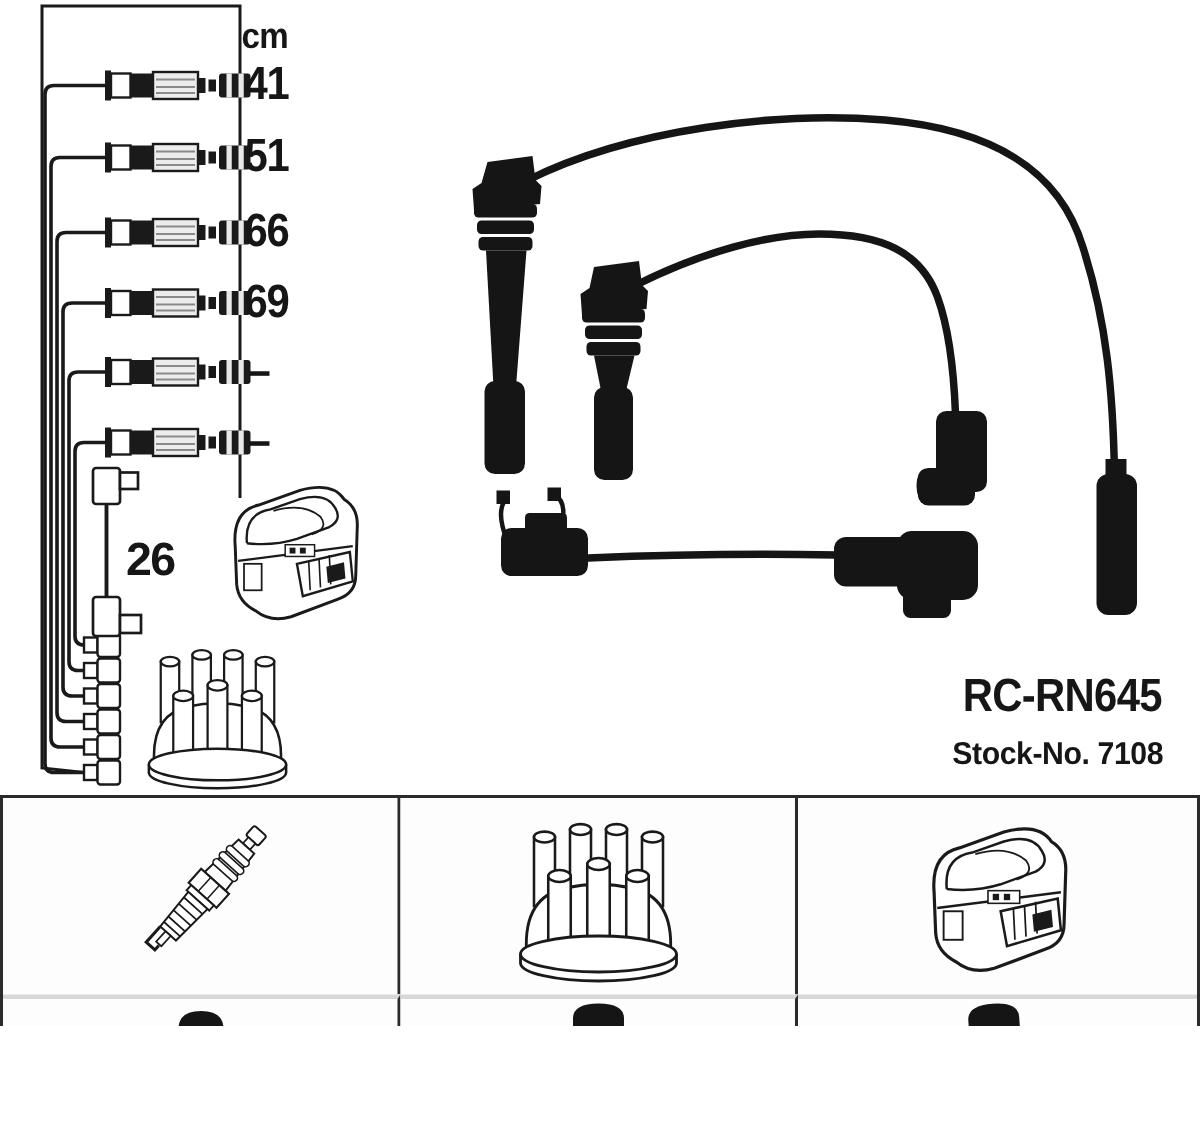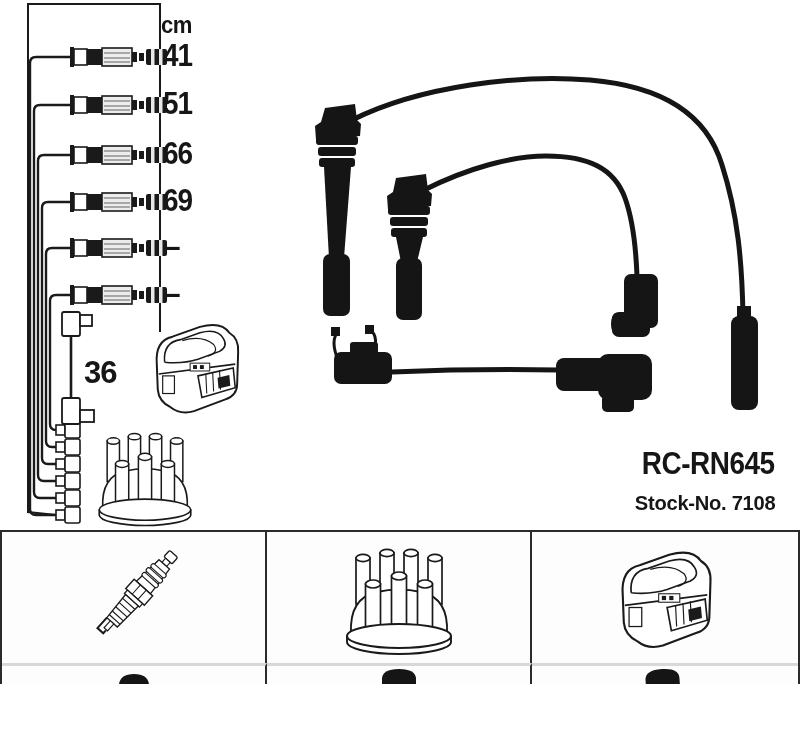--- a/index.html
+++ b/index.html
@@ -224,21 +224,21 @@
     </g>
   </svg>
 
   <div class="lbl unit">cm</div>
   <div class="lbl num n0">41</div>
   <div class="lbl num n1">51</div>
   <div class="lbl num n2">66</div>
   <div class="lbl num n3">69</div>
   <div class="lbl num n4">–</div>
   <div class="lbl num n5">–</div>
-  <div class="lbl n26">36</div>
+  <div class="lbl n26">26</div>
   <div class="lbl partno">RC-RN645</div>
   <div class="lbl stockno">Stock-No. 7108</div>
 
   <div class="grid">
     <div class="cell cb">
       <svg width="150" height="124" viewBox="-75 -62 150 124">
         <g transform="rotate(42) scale(0.78)">
             <use href="#g-plug"></use>
           </g>
       </svg>

